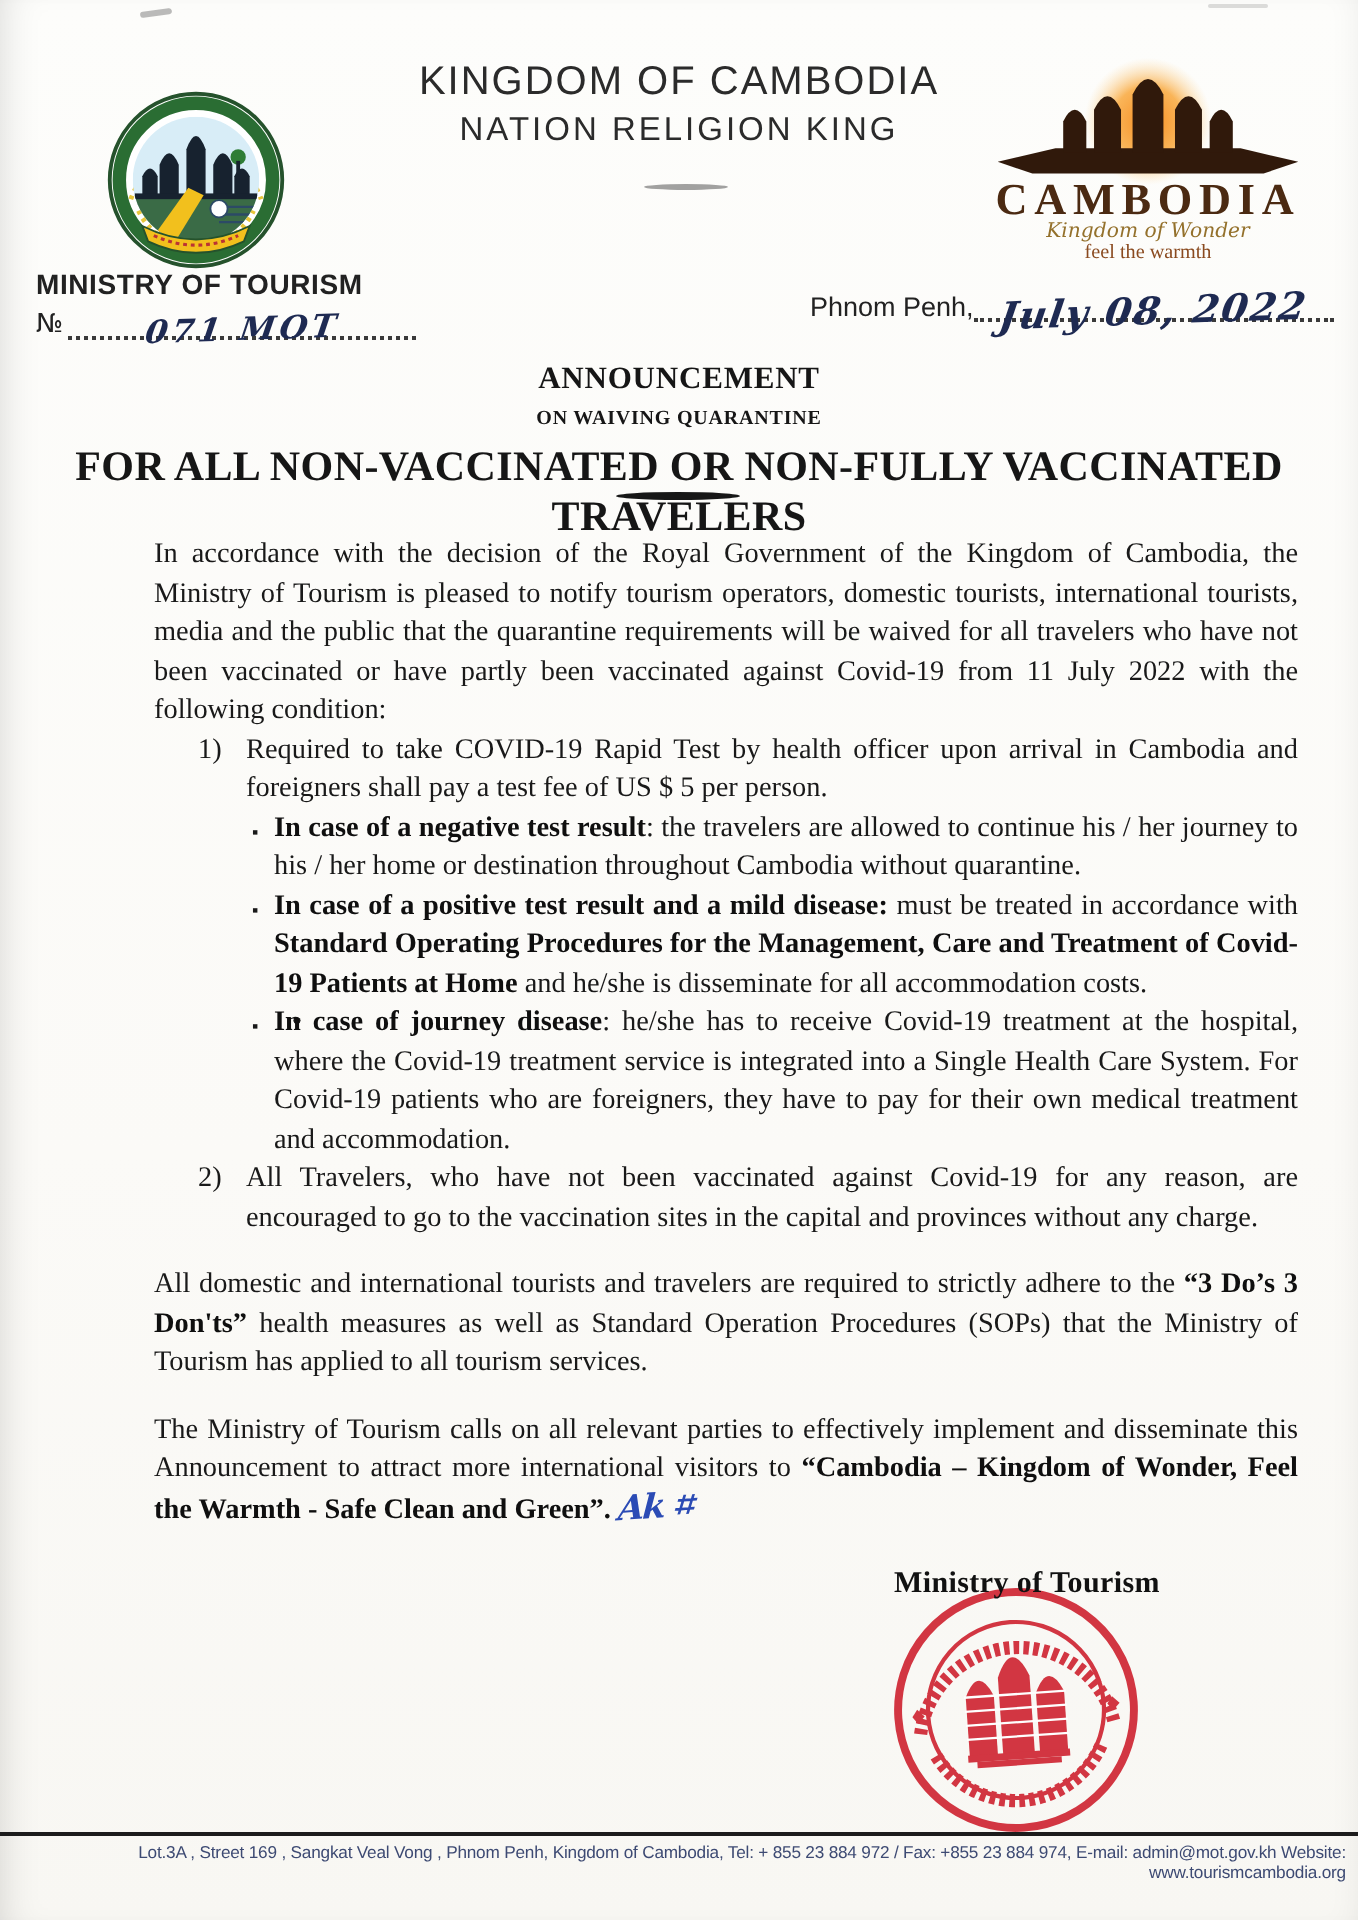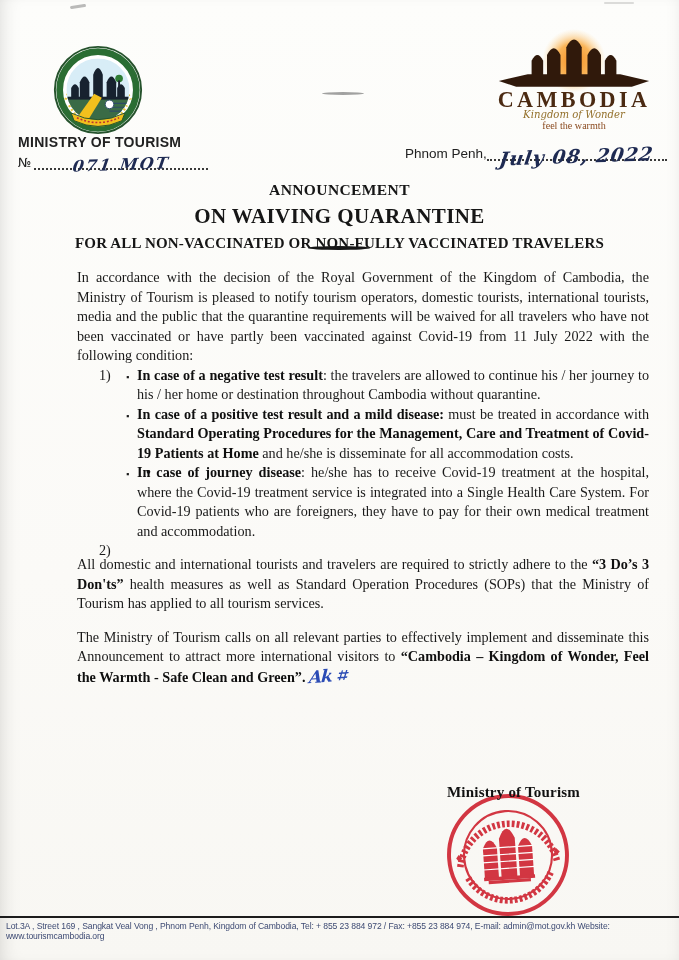--- a/index.html
+++ b/index.html
@@ -33,22 +33,22 @@
   .hand{display:inline-block;font-family:"DejaVu Serif",serif;font-style:italic;
         color:#1e2a52;transform:skewX(-10deg) rotate(-2deg);}
   .hand-no{font-size:16px;font-weight:bold;letter-spacing:2px;position:relative;top:3px;}
   .dateline{position:absolute;right:12px;top:146px;width:262px;display:flex;
             font-family:"Liberation Sans",sans-serif;font-size:13.5px;color:#222;}
   .hand-date{font-size:19px;font-weight:bold;letter-spacing:1px;position:relative;top:5px;}
 
   
   .titleblock{position:absolute;left:0;right:0;top:181px;text-align:center;color:#161616;}
   .t1{font-size:15.5px;font-weight:bold;letter-spacing:.4px;}
-  .t2{font-size:21px;font-weight:bold;letter-spacing:.4px;margin-top:5px;}
-  .t3{font-size:15px;font-weight:bold;letter-spacing:.2px;margin-top:6px;}
+  .t2{font-size:10px;font-weight:bold;letter-spacing:.4px;margin-top:5px;}
+  .t3{font-size:21px;font-weight:bold;letter-spacing:.2px;margin-top:6px;}
   .tdash{position:absolute;left:308px;top:246px;width:62px;height:4px;background:#171717;
          border-radius:50%;}
 
   
   .bodytext{position:absolute;left:77px;top:268px;width:572px;font-size:14.2px;
             line-height:19.5px;text-align:justify;color:#191919;}
   .bodytext b{color:#0f0f0f;}
   .intro{margin:0 0 0 0;}
   .li1{position:relative;padding-left:46px;}
   .li1 .mk{position:absolute;left:22px;}
@@ -62,21 +62,21 @@
             color:#2b4bb5;font-size:17px;display:inline-block;
             transform:rotate(-4deg) skewX(-8deg);letter-spacing:-1px;padding-left:4px;}
 
   
   .stamp{position:absolute;left:442px;top:789px;width:132px;height:132px;opacity:.92;z-index:1;}
   .sig{position:absolute;left:447px;top:784px;z-index:2;font-size:15px;font-weight:bold;
        color:#111;letter-spacing:.2px;}
 
   
   .footrule{position:absolute;left:0;right:0;top:916px;border-top:2.4px solid #1c1c1c;}
-  .footer{position:absolute;left:6px;right:6px;top:921px;text-align:left;
+  .footer{position:absolute;left:6px;right:6px;top:921px;text-align:right;
           font-family:"Liberation Sans",sans-serif;font-size:8.6px;letter-spacing:-.1px;
           color:#3d4a73;}
 </style>
 </head>
 <body>
 
 <div class="page">
 
   <div class="artifact a1"></div>
   <div class="artifact a2"></div>
@@ -107,20 +107,24 @@
           <line x1="58" y1="66" x2="80" y2="66"></line>
         <line x1="60" y1="70" x2="80" y2="70"></line>
       </g>
       <polygon points="24,80 44,52 52,56 36,82" fill="#f2c01d"></polygon>
       <circle cx="60" cy="63" r="4.5" fill="#fff" stroke="#2c4a66" stroke-width="1"></circle>
     </g>
     <path d="M20,72 Q48,86 76,72 L73,80 Q48,92 23,80 Z" fill="#f2c01d" stroke="#25522c" stroke-width="1"></path>
     <path d="M26,77 Q48,87 70,77" fill="none" stroke="#b33" stroke-width="1.6" stroke-dasharray="2 2"></path>
   </svg>
 
+  <div class="kh">
+    <div class="k1">KINGDOM OF CAMBODIA</div>
+    <div class="k2">NATION RELIGION KING</div>
+  </div>
   <div class="hdash"></div>
 
   <svg class="clogo" viewBox="0 0 180 110">
     <defs>
       <radialGradient id="glow" cx="50%" cy="50%" r="50%">
         <stop offset="0%" stop-color="#f68b1f" stop-opacity="1"></stop>
         <stop offset="55%" stop-color="#f9a83c" stop-opacity=".85"></stop>
         <stop offset="100%" stop-color="#fbd9a0" stop-opacity="0"></stop>
       </radialGradient>
     </defs>
@@ -155,20 +159,21 @@
     <div class="t2">ON WAIVING QUARANTINE</div>
     <div class="t3">FOR ALL NON-VACCINATED OR NON-FULLY VACCINATED TRAVELERS</div>
   </div>
   <div class="tdash"></div>
 
   <div class="bodytext">
     <p class="intro">In accordance with the decision of the Royal Government of the Kingdom of Cambodia, the Ministry of Tourism is pleased to notify tourism operators, domestic tourists, international tourists, media and the public that the quarantine requirements will be waived for all travelers who have not been vaccinated or have partly been vaccinated against Covid-19 from 11 July 2022 with the following condition:</p>
 
     <div class="li1">
       <span class="mk">1)</span>
+      <span>Required to take COVID-19 Rapid Test by health officer upon arrival in Cambodia and foreigners shall pay a test fee of US $ 5 per person.</span>
     </div>
 
     <div class="lb">
       <span class="mk">▪</span>
       <b>In case of a negative test result</b><span>: the travelers are allowed to continue his / her journey to his / her home or destination throughout Cambodia without quarantine.</span>
     </div>
 
     <div class="lb">
       <span class="mk">▪</span>
       <b>In case of a positive test result and a mild disease:</b><span> must be treated in accordance with </span><b>Standard Operating Procedures for the Management, Care and Treatment of Covid-19 Patients at Home</b><span> and he/she is disseminate for all accommodation costs.</span>
@@ -182,20 +187,21 @@
       <span class="mk">•</span>
     </div>
 
     <div class="lb">
       <span class="mk">▪</span>
       <b>In case of journey disease</b><span>: he/she has to receive Covid-19 treatment at the hospital, where the Covid-19 treatment service is integrated into a Single Health Care System. For Covid-19 patients who are foreigners, they have to pay for their own medical treatment and accommodation.</span>
     </div>
 
     <div class="li1">
       <span class="mk">2)</span>
+      <span>All Travelers, who have not been vaccinated against Covid-19 for any reason, are encouraged to go to the vaccination sites in the capital and provinces without any charge.</span>
     </div>
 
     <p class="closing"><span>All domestic and international tourists and travelers are required to strictly adhere to the </span><b>“3 Do’s 3 Don'ts”</b><span> health measures as well as Standard Operation Procedures (SOPs) that the Ministry of Tourism has applied to all tourism services.</span></p>
 
     <p class="closing closing2"><span>The Ministry of Tourism calls on all relevant parties to effectively implement and disseminate this Announcement to attract more international visitors to </span><b>“Cambodia – Kingdom of Wonder, Feel the Warmth - Safe Clean and Green”.</b><span class="initials">Ak ⌗</span></p>
   </div>
 
   <div class="sig">Ministry of Tourism</div>
   <svg class="stamp" viewBox="0 0 150 150">
     <g stroke="#cf2633" fill="none" transform="rotate(-4 75 75)">

